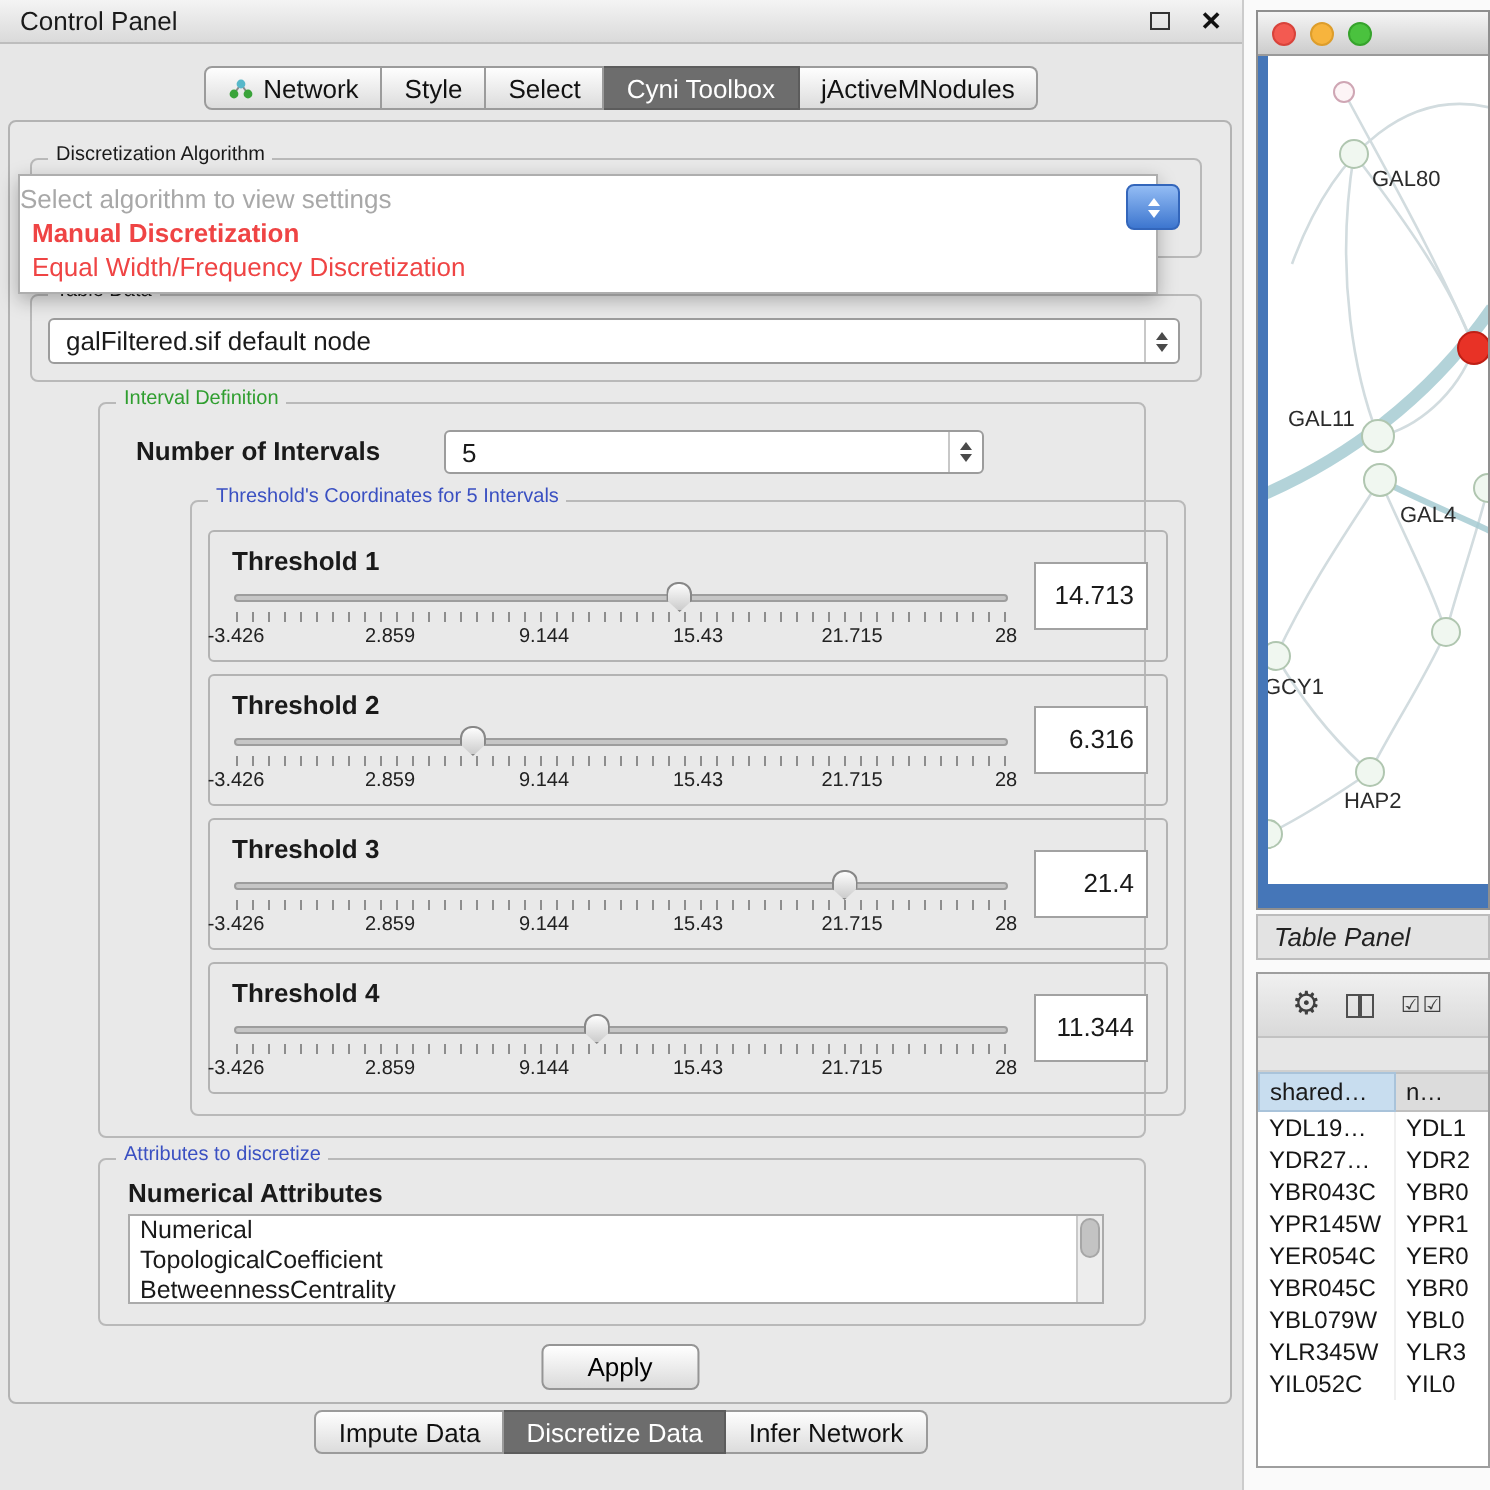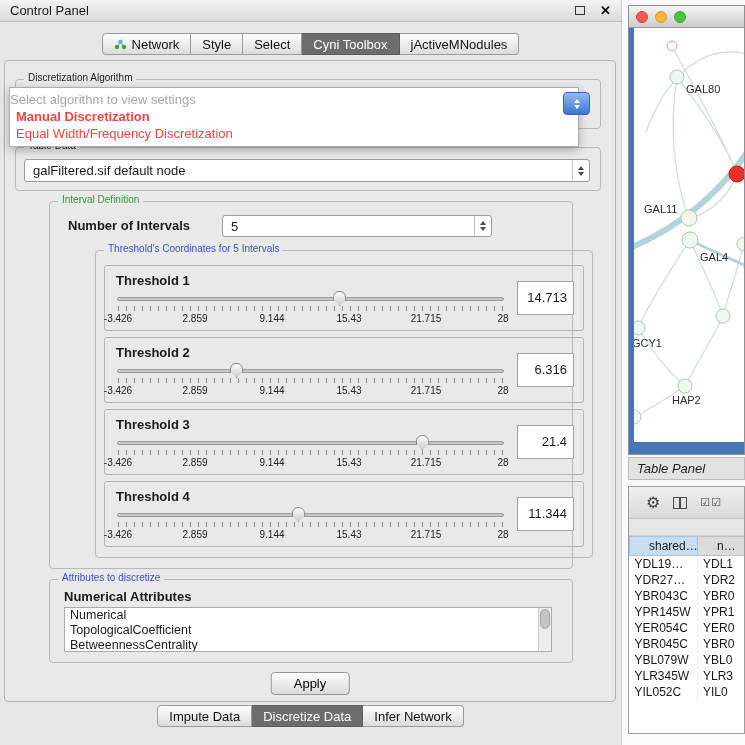--- a/index.html
+++ b/index.html
@@ -78,21 +78,21 @@
   
   .table-panel-bar { position:absolute; left:628px; top:457px; width:117px; height:23px; background:#e3e3e3; border:1px solid #bcbcbc; line-height:21px; padding-left:8px; color:#222;font-style:italic; }
   .table-window { position:absolute; left:628px; top:486px; width:117px; height:248px; background:#ffffff; border:1px solid #9e9e9e; overflow:hidden; }
   .tw-toolbar { height:32px; background:linear-gradient(#f0f0f0,#d9d9d9); border-bottom:1px solid #c2c2c2; display:flex; align-items:center; gap:13px; padding-left:17px; }
   .gear { font-size:16px; color:#3f3f3f; cursor:pointer; line-height:1; }
   .cols-icon { width:14px; height:12px; border:1.5px solid #4f4f4f; position:relative; cursor:pointer; }
   .cols-icon::after { content:""; position:absolute; left:5px; top:0; bottom:0; width:1.5px; background:#4f4f4f; }
   .checks { font-size:11px; color:#3f3f3f; letter-spacing:1px; cursor:pointer; white-space:nowrap; }
   .tw-spacer { height:17px; background:#e6e6e6; border-bottom:1px solid #cfcfcf; }
   .tw-table { border-collapse:collapse; width:160px; table-layout:fixed; font-size:12px; }
-  .tw-table th { height:19px; font-weight:normal; text-align:left; padding-left:19px; overflow:hidden; white-space:nowrap; }
+  .tw-table th { height:19px; font-weight:normal; text-align:left; padding-left:5px; overflow:hidden; white-space:nowrap; }
   .th-shared { width:68px; background:#c8ddef; border:1px solid #a9c3da; }
   .th-name { background:#dcdcdc; border:1px solid #bfbfbf; }
   .tw-table td { height:16px; padding-left:5px; overflow:hidden; white-space:nowrap; border-right:1px solid #f0f0f0; color:#161616; }
 </style>
 </head>
 <body>
 
 <div class="screen">
 
   <div class="control-panel">

